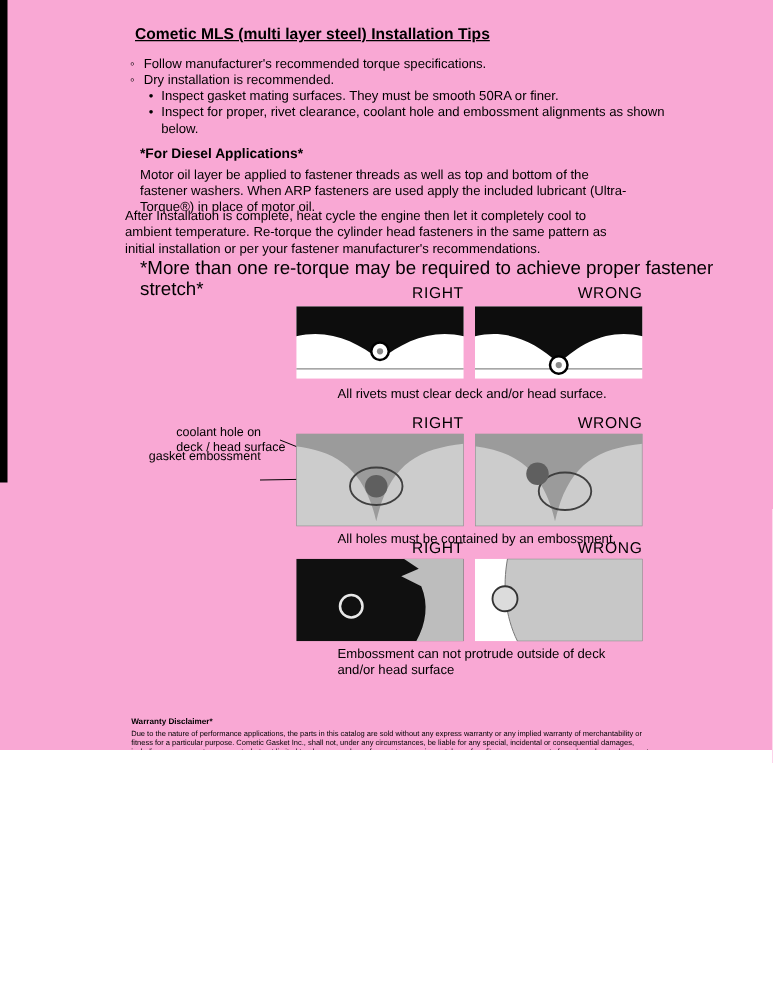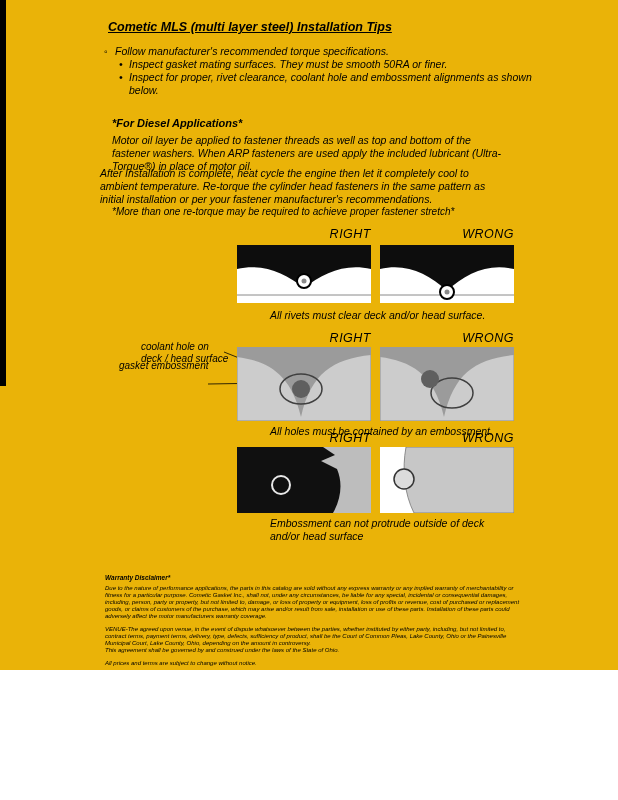--- a/index.html
+++ b/index.html
@@ -1,34 +1,34 @@
 <!DOCTYPE html>
 <html><head>
 <meta charset="utf-8">
 <style>
   * { margin:0; padding:0; box-sizing:border-box; }
   html,body { background:#ffffff; }
   body { font-family:"Liberation Sans", sans-serif; color:#000; }
-  .page { position:relative; width:618px; height:670px; background:#eab308; overflow:hidden;font-style:italic; }
+  .page { position:relative; width:618px; height:600px; background:#f9a8d4; overflow:hidden; }
 
   .leftbar { position:absolute; left:0; top:0; width:6px; height:386px; background:#000; }
 
   .title { position:absolute; left:108px; top:20px; font-size:12.5px; font-weight:bold; text-decoration:underline; }
 
   .tips { position:absolute; left:104px; top:45px; font-size:10.5px; line-height:13px; width:430px; }
   .tip { position:relative; padding-left:11px; }
   .tip::before { content:"◦"; position:absolute; left:0; top:0; }
   .subtip { position:relative; padding-left:25px; }
   .subtip::before { content:"•"; position:absolute; left:15px; top:0; }
 
   .diesel-head { position:absolute; left:112px; top:117px; font-size:11px; font-weight:bold; }
   .body-par { position:absolute; font-size:10.5px; line-height:13px; }
   .p1 { left:112px; top:134px; width:396px; }
   .p2 { left:100px; top:167px; width:400px; }
-  .note { position:absolute; left:112px; top:206px; font-size:10px; }
+  .note { position:absolute; left:112px; top:206px; font-size:15px; }
 
   .fig-label { position:absolute; width:134px; text-align:right; font-size:12.5px; letter-spacing:0.5px; }
   .panel { position:absolute; width:134px; }
   .caption { position:absolute; left:237px; font-size:10.5px; line-height:13px; white-space:pre-wrap;margin-left:33px; }
 
   .side-label { position:absolute; font-size:10px; line-height:11.5px; }
   .connector-svg { position:absolute; left:208px; top:346px; }
 
   .warranty { position:absolute; left:105px; top:574px; width:420px; font-size:6px; line-height:7px; }
   .w-head { font-size:6.5px; font-weight:bold; margin-bottom:4px; }
@@ -40,20 +40,21 @@
 <body>
 
 <div class="page">
 
   <div class="leftbar"></div>
 
   <div class="title">Cometic MLS (multi layer steel) Installation Tips</div>
 
   <div class="tips">
     <div class="tip">Follow manufacturer's recommended torque specifications.</div>
+    <div class="tip">Dry installation is recommended.</div>
     <div class="subtip">Inspect gasket mating surfaces.  They must be smooth 50RA or finer.</div>
     <div class="subtip">Inspect for proper, rivet clearance, coolant hole and embossment alignments as shown below.</div>
   </div>
 
   <div class="diesel-head">*For Diesel Applications*</div>
   <div class="body-par p1">Motor oil layer be applied to fastener threads as well as top and bottom of the fastener washers. When ARP fasteners are used apply the included lubricant (Ultra-Torque®) in place of motor oil.</div>
   <div class="body-par p2">After Installation is complete, heat cycle the engine then let it completely cool to ambient temperature. Re-torque the cylinder head fasteners in the same pattern as initial installation or per your fastener manufacturer's recommendations.</div>
   <div class="note">*More than one re-torque may be required to achieve proper fastener stretch*</div>
 
   <div class="fig-label" style="left:237px; top:227px;">RIGHT</div>

